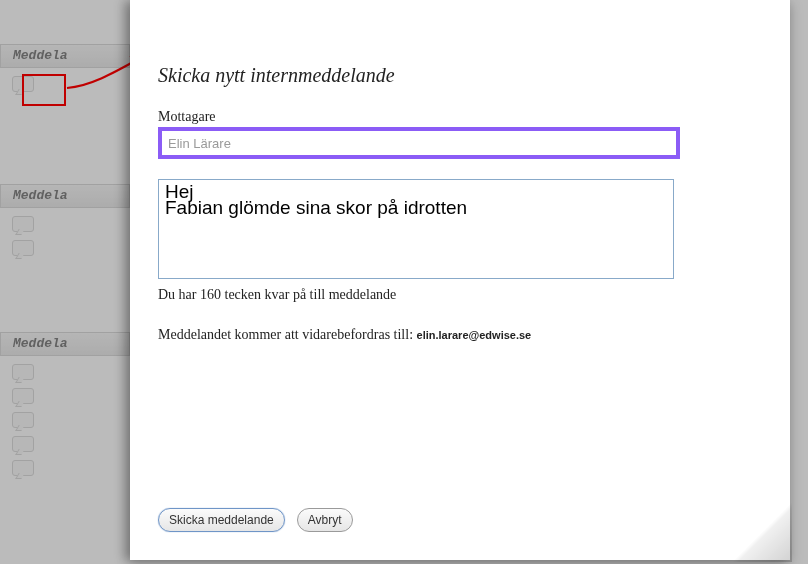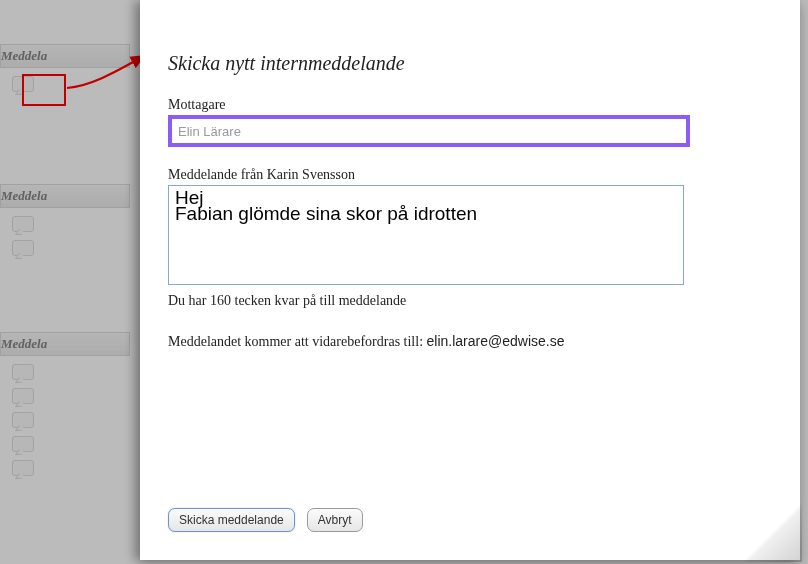--- a/index.html
+++ b/index.html
@@ -40,20 +40,22 @@
   }
   .sec-header {
     height: 22px;
     line-height: 22px;
     background: linear-gradient(#d7d7d7,#c8c8c8);
     border: 1px solid #b7b7b7;
     font-style: italic;
     font-weight: bold;
     color: #555;
     font-size: 13px;
+    padding-left: 12px;
+    font-family: Liberation Mono, monospace;
   }
   .bubble {
     width: 20px; height: 14px;
     margin: 8px 0 8px 12px;
     background: #d9d9d9;
     border: 1px solid #b9b9b9;
     border-radius: 3px;
     position: relative;
   }
   .bubble::after {
@@ -77,28 +79,28 @@
   
   svg.arrow {
     position: absolute;
     pointer-events: none;
     z-index: 6;
   }
 
   
   .modal {
     position: absolute;
-    left: 140px;
+    left: 130px;
     top: 0;
     width: 660px;
     height: 560px;
     background: #ffffff;
     box-shadow: -6px 0 10px rgba(0,0,0,0.25), 0 4px 12px rgba(0,0,0,0.25);
     z-index: 10;
-    padding: 24px 28px 0 28px;
+    padding: 36px 28px 0 28px;
     box-sizing: border-box;
     font-family: Georgia, 'Times New Roman', serif;
     color: #222;
   }
   
   .modal::after{
     content:"";
     position:absolute;
     right:-2px; bottom:-2px;
     width:60px; height:60px;
@@ -152,35 +154,36 @@
     font-style: normal;
   }
   .counter-line strong { font-weight: normal; }
 
   .fwd-line {
     margin-top: 24px;
     font-size: 14px;
   }
   .fwd-email {
     font-family: Arial, sans-serif;
-    font-size: 14px;
+    font-size: 11px;
+    font-weight: bold;
   }
 
   .buttons {
     position: absolute;
     left: 28px;
     bottom: 28px;
   }
   .btn {
     display: inline-block;
     font-family: Arial, sans-serif;
     font-size: 12px;
     color: #333;
     border: 1px solid #9a9a9a;
-    border-radius: 7px;
+    border-radius: 12px;
     padding: 4px 10px;
     background: linear-gradient(#fbfbfb, #e6e6e6);
     cursor: pointer;
     margin-right: 8px;
   }
   .btn.primary {
     border: 1px solid #6f95c7;
     box-shadow: 0 0 1px #6f95c7;
   }
 </style>
@@ -226,21 +229,20 @@
 
 <div class="modal">
   <h1>Skicka nytt internmeddelande</h1>
 
   <div>
     <div class="label">Mottagare</div>
     <input class="input-recipient" type="text" value="Elin Lärare" style="">
   </div>
 
   <div class="msg-wrap">
-    <div class="label">Meddelande från Karin Svensson</div>
     <textarea class="textarea" style="">Hej
 Fabian glömde sina skor på idrotten</textarea>
     <div class="counter-line">
       <span>Du har </span><strong>160</strong><span> tecken kvar på till meddelande</span>
     </div>
   </div>
 
   <div class="fwd-line">
     <span>Meddelandet kommer att vidarebefordras till: </span>
     <span class="fwd-email">elin.larare@edwise.se</span>

